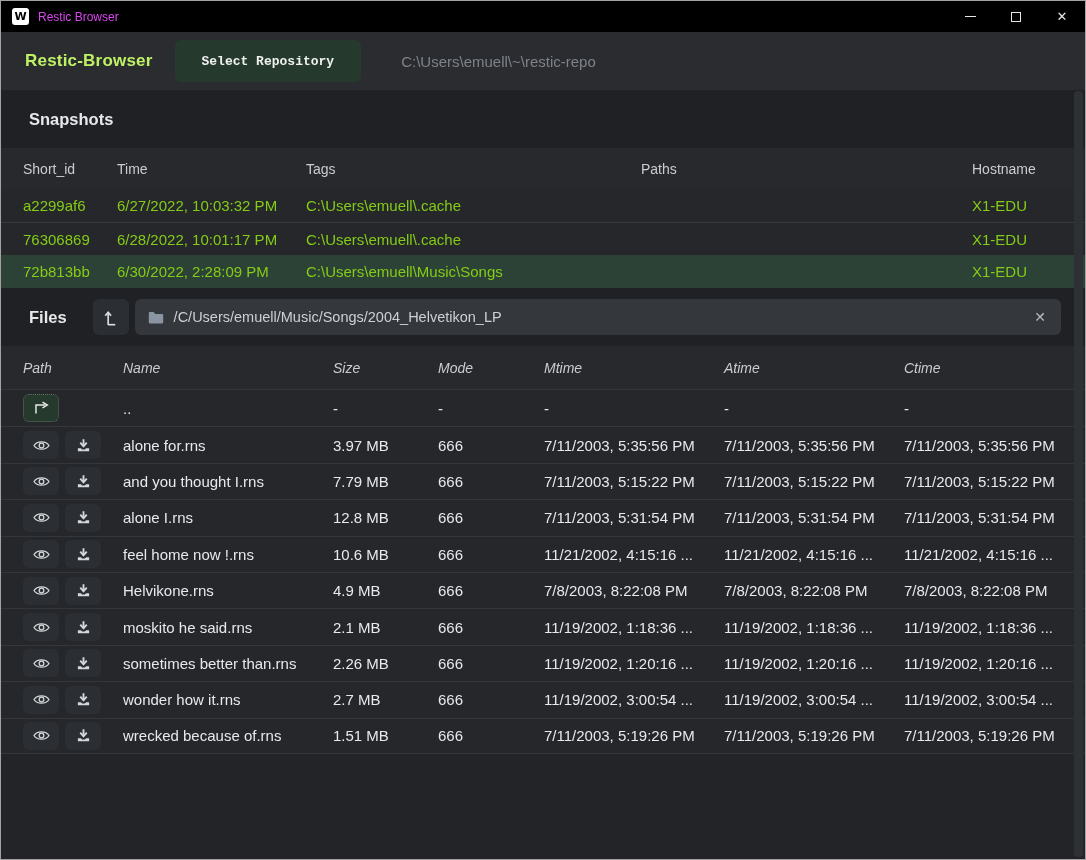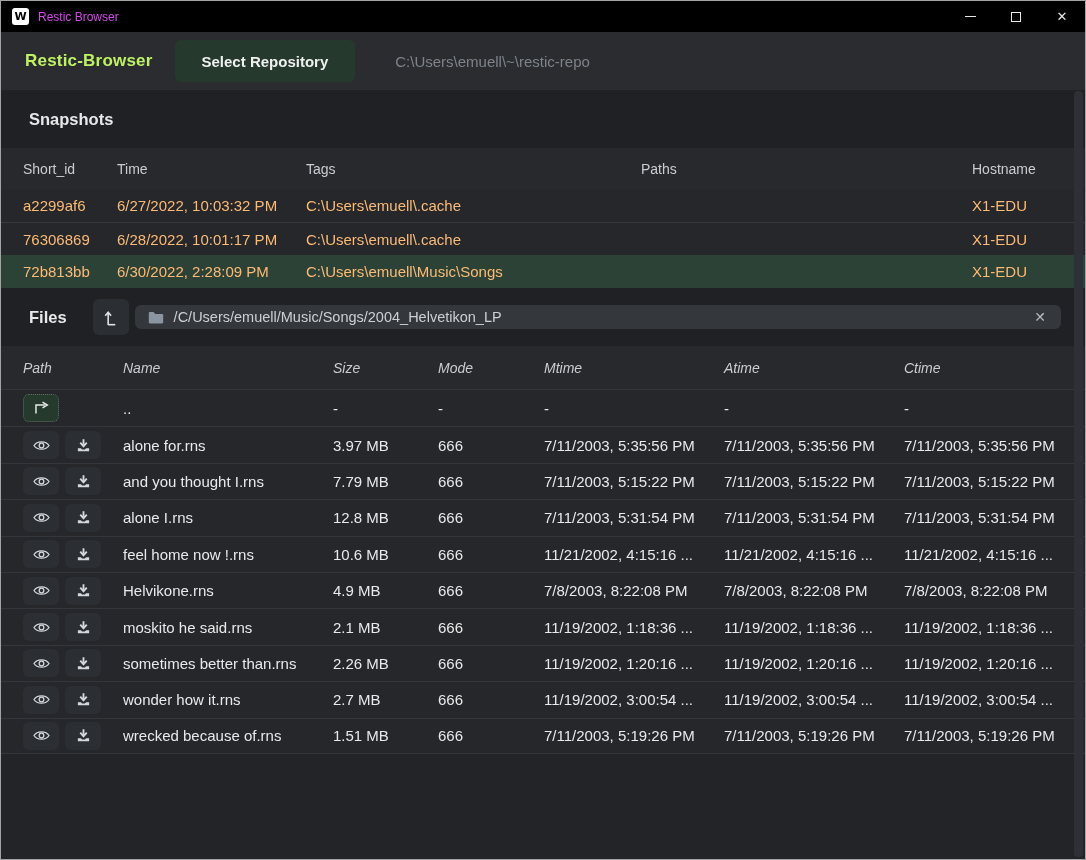--- a/index.html
+++ b/index.html
@@ -19,38 +19,38 @@
   .title-text{color:#d946ef;font-size:12px;}
   .win-controls{display:flex;height:100%;}
   .win-btn{width:46px;height:100%;background:transparent;border:none;color:#e6e6e6;
            display:flex;align-items:center;justify-content:center;padding:0;cursor:default;}
   .min-glyph{width:11px;height:1px;background:#e6e6e6;display:block;}
   .max-glyph{width:10px;height:10px;border:1px solid #e6e6e6;display:block;background:transparent;}
   .close-glyph{font-size:13px;line-height:1;font-family:"DejaVu Sans",sans-serif;}
   
   .header{height:58px;background:#2a2c30;display:flex;align-items:center;padding:0 24px;}
   .app-title{font-size:17px;font-weight:bold;color:#bef264;letter-spacing:.2px;}
-  .select-repo{margin-left:22px;background:#26392d;color:#eef1ef;font-weight:bold;font-size:15px;
+  .select-repo{margin-left:22px;background:#26392d;color:#eef1ef;font-weight:bold;font-size:13px;
                border:none;border-radius:6px;height:42px;padding:0 27px;
-               font-family:Liberation Sans, sans-serif;cursor:default;}
+               font-family:Liberation Mono, monospace;cursor:default;}
   .repo-path{color:#7e838a;font-size:15px;margin-left:40px;}
   
   .band{height:58px;background:#1f2124;display:flex;align-items:center;padding:0 28px;}
   .band-title{font-size:16.5px;font-weight:bold;color:#e7e8e9;}
   
   .sgrid{display:grid;grid-template-columns:94px 189px 335px 331px auto;padding-left:22px;align-items:center;}
   .shead{height:41px;background:#27292d;color:#c9cdd0;font-size:14px;}
-  .srow{height:33px;background:#25272b;color:#fdba74;font-size:15px;}
+  .srow{height:33px;background:#25272b;color:#84cc16;font-size:15px;}
   .srow.sep{border-top:1px solid #37393d;}
   .srow.selected{background:#2d4236;}
   
   .files-band .band-title{margin-right:26px;}
   .up-btn{width:36px;height:36px;background:#2b2e32;border:none;border-radius:6px;color:#dfe2e4;
           display:flex;align-items:center;justify-content:center;margin-right:6px;cursor:default;}
-  .path-bar{flex:1;height:24px;background:#34373c;border-radius:6px;display:flex;align-items:center;
+  .path-bar{flex:1;height:36px;background:#34373c;border-radius:6px;display:flex;align-items:center;
             padding:0 13px;color:#ccd0d3;font-size:14.5px;margin-right:-4px;}
   .folder-ic{display:flex;margin-right:10px;}
   .path-clear{margin-left:auto;color:#b6babd;font-size:14px;background:none;border:none;
               font-family:"DejaVu Sans",sans-serif;cursor:default;padding:0 2px;}
   
   .fgrid{display:grid;grid-template-columns:100px 210px 105px 106px 180px 180px auto;padding-left:22px;align-items:center;}
   .fhead{height:44px;background:#27292d;color:#c9cdd0;font-size:14px;border-bottom:1px solid #33363a;font-style:italic;}
   .frow{height:36.4px;background:#25272b;color:#e7e9ea;font-size:15px;}
   .frow.sep{border-top:1px solid #33363a;}
   .frow.last{border-bottom:1px solid #33363a;}

